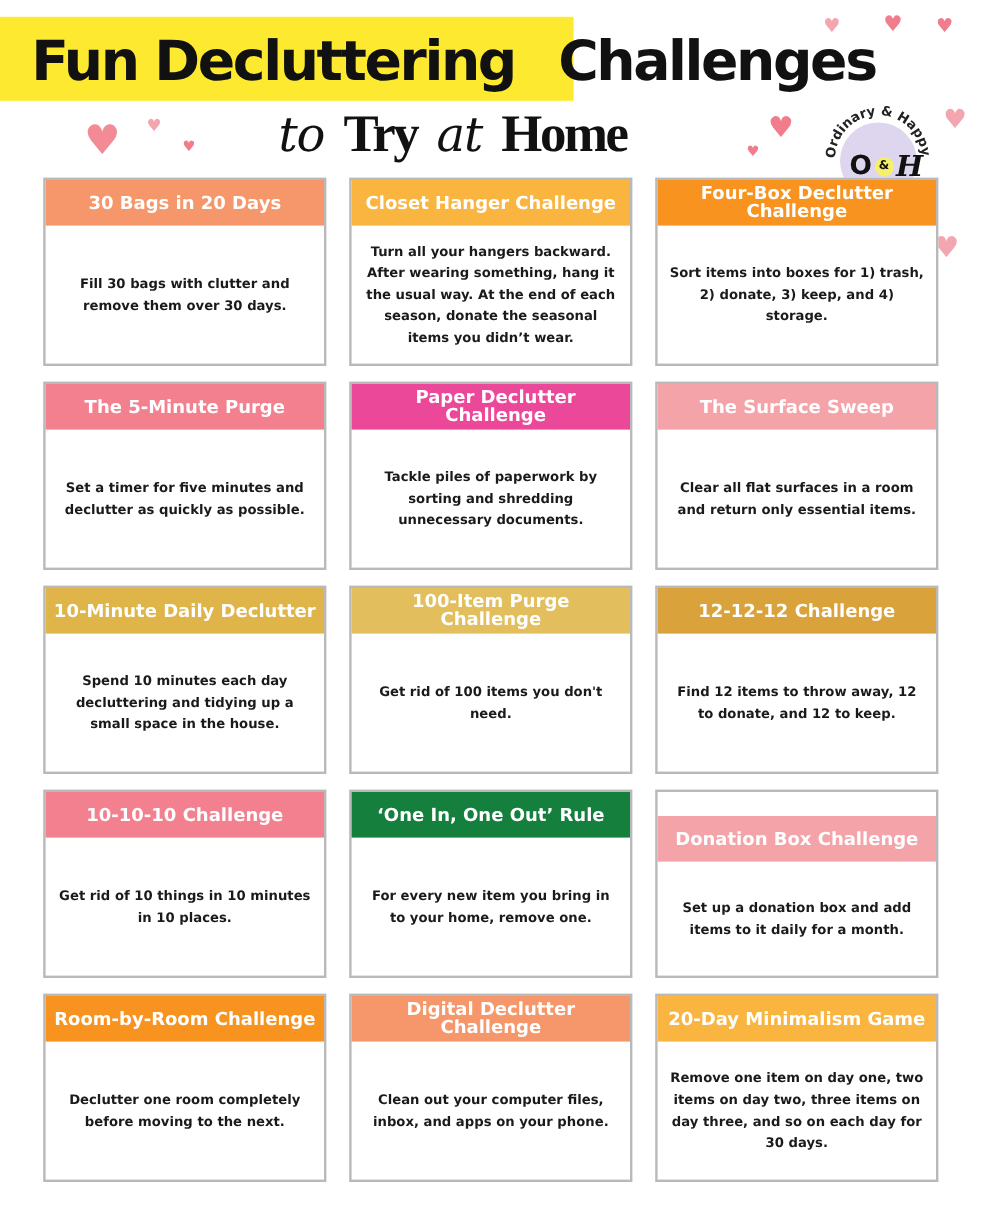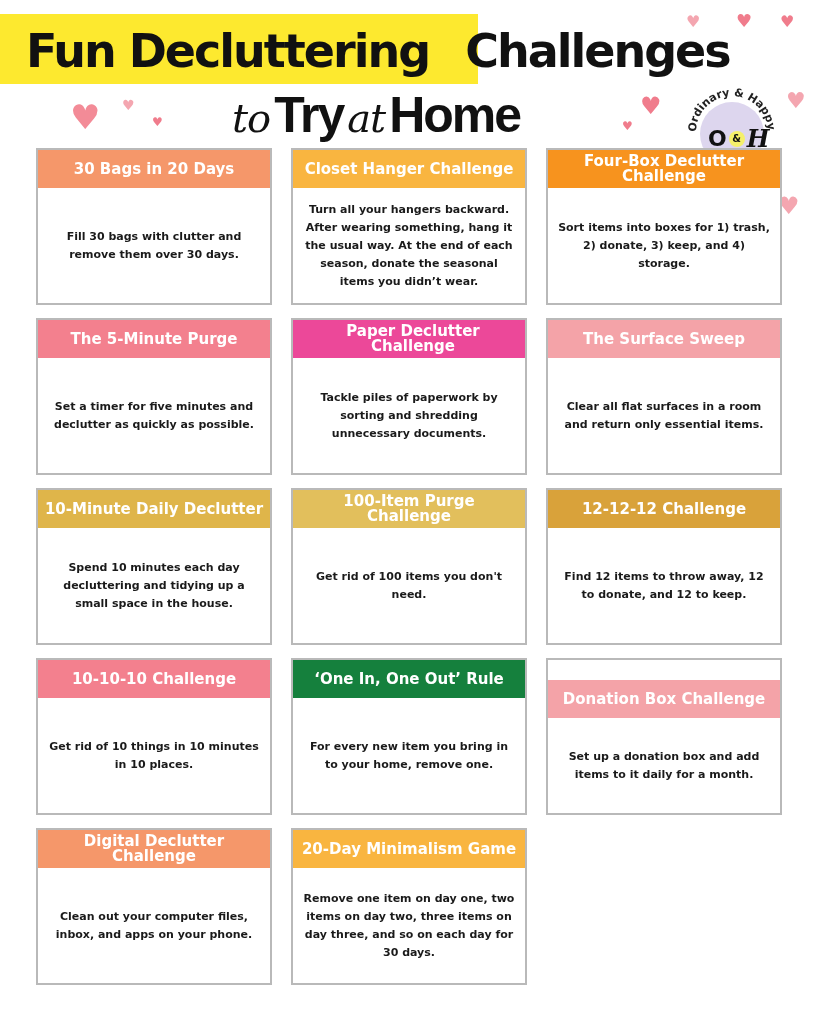--- a/index.html
+++ b/index.html
@@ -13,30 +13,30 @@
     .title-line1 {
       position: absolute; left: 26px; top: 16px; height: 70px;
       display: flex; align-items: center; gap: 14px;
       font-family: "DejaVu Sans", sans-serif; font-weight: bold;
       font-size: 46px; letter-spacing: -2px; color: #111;
       white-space: nowrap;
     }
     .title-line1 .w2 { margin-left: 22px; }
     .title-line2 {
       position: absolute; left: 232px; top: 86px;
-      display: flex; align-items: baseline; gap: 4px;
+      display: flex; align-items: baseline; gap: 16px;
       color: #111; white-space: nowrap;
     }
     .script {
       font-family: "DejaVu Serif", serif; font-style: italic;
       font-size: 40px; font-weight: normal; letter-spacing: -1px;
     }
     .bold-big {
-      font-family: Liberation Sans, sans-serif; font-weight: bold;
-      font-size: 50px; letter-spacing: -2px;
+      font-family: Liberation Serif, serif; font-weight: bold;
+      font-size: 44px; letter-spacing: -2px;
     }
 
     .heart { position: absolute; color: #f4a6b0; line-height: 1; }
 
     .logo {
       position: absolute; left: 686px; top: 84px; width: 86px; height: 72px;
     }
     .logo-circle {
       position: absolute; left: 14px; top: 18px; width: 64px; height: 64px;
       border-radius: 50%; background: #ddd6ee;
@@ -164,20 +164,24 @@
     </div>
   <div class="card">
       <div class="card-head" style="background: #15803d;">‘One In, One Out’ Rule</div>
       <div class="card-body">For every new item you bring in to your home, remove one.</div>
     </div>
   <div class="card">
       <div class="card-head" style="background: rgb(244, 163, 168); margin-top: 20px;">Donation Box Challenge</div>
       <div class="card-body">Set up a donation box and add items to it daily for a month.</div>
     </div>
   <div class="card">
+      <div class="card-head" style="background: rgb(247, 147, 30);">Room-by-Room Challenge</div>
+      <div class="card-body">Declutter one room completely before moving to the next.</div>
+    </div>
+  <div class="card">
       <div class="card-head" style="background: rgb(245, 151, 106);">Digital Declutter Challenge</div>
       <div class="card-body">Clean out your computer files, inbox, and apps on your phone.</div>
     </div>
   <div class="card">
       <div class="card-head" style="background: rgb(249, 181, 64);">20-Day Minimalism Game</div>
       <div class="card-body">Remove one item on day one, two items on day two, three items on day three, and so on each day for 30 days.</div>
     </div>
 </div>
 
 </body></html>

